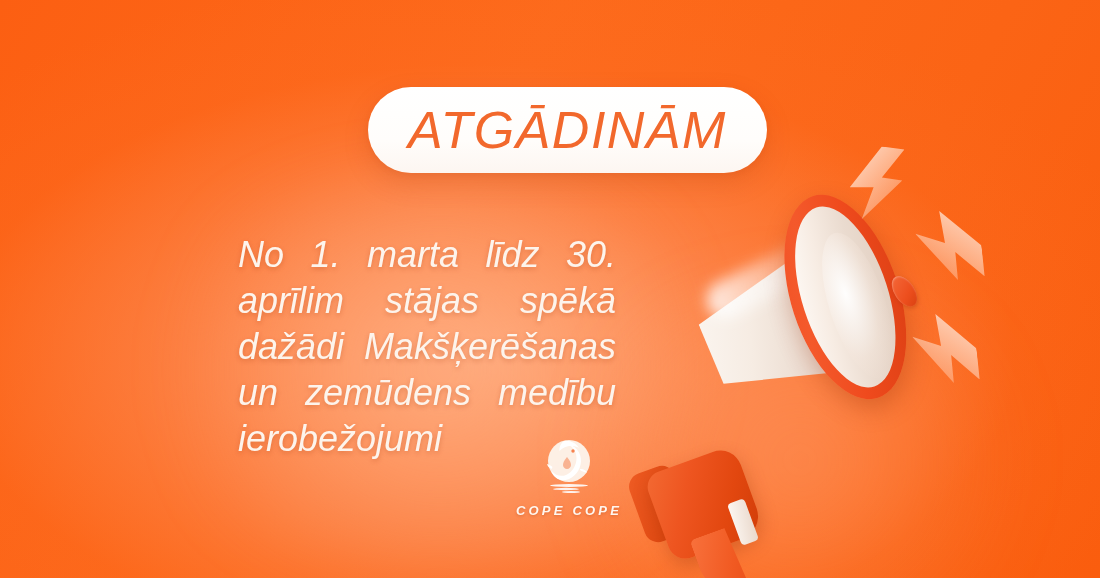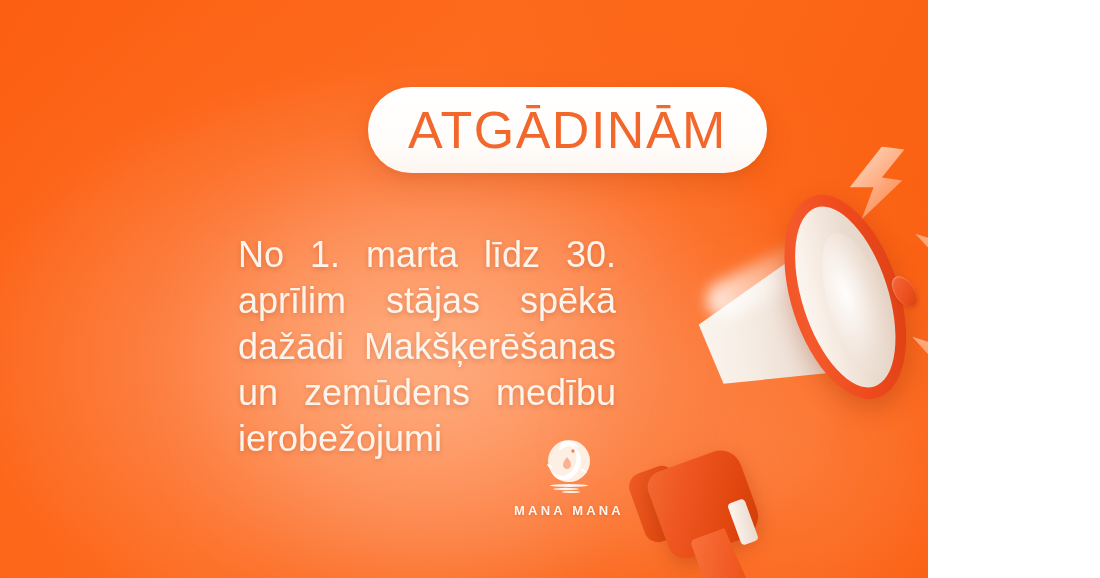--- a/index.html
+++ b/index.html
@@ -2,31 +2,32 @@
 <html><head>
 <meta charset="utf-8">
 <style>
   html, body {
     margin: 0;
     padding: 0;
     background: #ffffff;
   }
   #poster {
     position: relative;
-    width: 928px;
+    width: 1100px;
     height: 578px;
     overflow: hidden;
     font-family: "Liberation Sans", sans-serif;
     background:
       radial-gradient(ellipse 78% 82% at 44% 62%,
         rgba(255,168,122,0.95) 0%,
         rgba(253,137,82,0.72) 34%,
         rgba(252,110,40,0.22) 62%,
         rgba(252,100,22,0.00) 82%),
       linear-gradient(118deg, #fc5f12 0%, #fd6a1b 40%, #fb6415 72%, #fa5d0e 100%);
+    font-style: italic;
   }
   
   .bg-glow-a {
     position: absolute;
     left: 120px; top: 170px;
     width: 640px; height: 400px;
     border-radius: 50%;
     background: radial-gradient(circle at 50% 50%, rgba(255,178,136,0.55) 0%, rgba(255,170,126,0.22) 48%, rgba(255,160,110,0) 72%);
     filter: blur(28px);
     pointer-events: none;
@@ -271,16 +272,16 @@
         <path d="M43 34 C46 33.5 48.5 35 50 37.5 C47.5 37.5 45 36.5 43 35 Z" fill="#ffffff"></path>
         <circle cx="36" cy="16" r="1.7" fill="#f6824f"></circle>
         <path d="M30 22 C33 25.5 34 28 34 30 C34 32.2 32.2 34 30 34 C27.8 34 26 32.2 26 30 C26 28 27 25.5 30 22 Z" fill="#f6824f" opacity="0.55"></path>
         <g fill="#ffffff" opacity="0.9">
           <ellipse cx="32" cy="50.5" rx="19" ry="1.5"></ellipse>
           <ellipse cx="29" cy="54" rx="13" ry="1.2"></ellipse>
           <ellipse cx="34" cy="57" rx="9" ry="1"></ellipse>
         </g>
       </svg>
     </div>
-    <div class="logo-caption">MANA MANA</div>
+    <div class="logo-caption">COPE COPE</div>
   </div>
 
 </div>
 
 </body></html>

